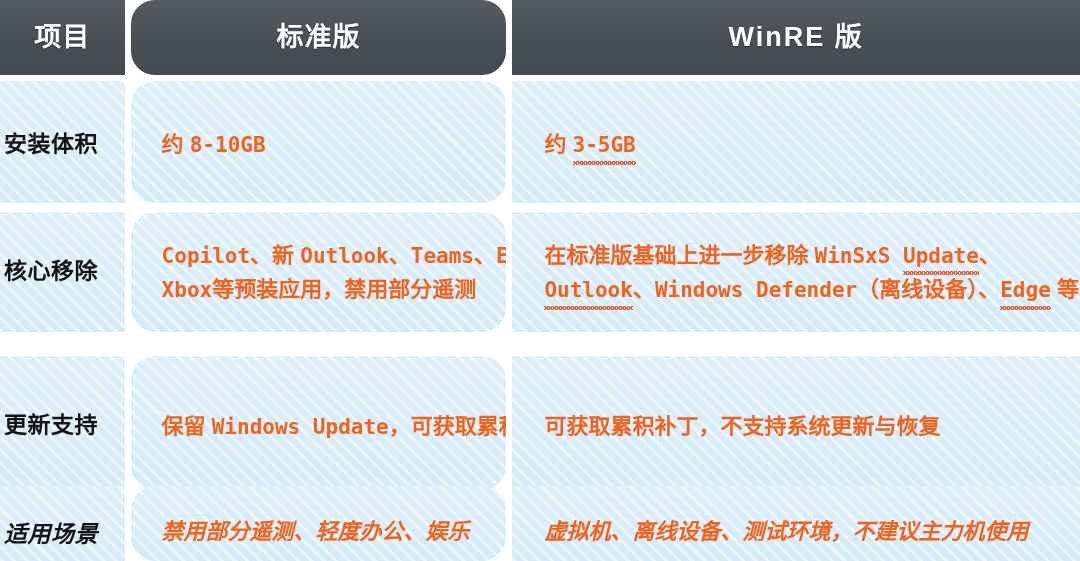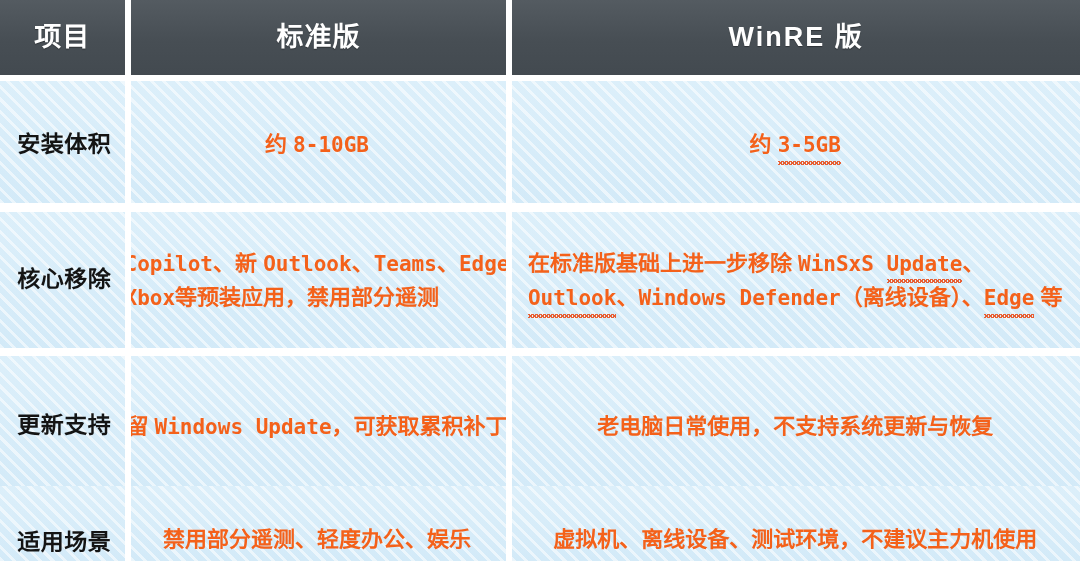--- a/index.html
+++ b/index.html
@@ -33,24 +33,23 @@
     box-sizing: border-box;
   }
 
   
   .cell {
     position: relative;
     box-sizing: border-box;
     display: flex;
     align-items: center;
     overflow: hidden;
-    justify-content: center;
   }
   .col-item   { width: 126px; }
-  .col-std    { width: 380px; }
+  .col-std    { width: 380px; border-radius: 24px; }
   .col-core   { width: 574px; }
 
   .gap-v { width: 6px; background: #ffffff; flex: 0 0 6px; }
 
   
   .header-row {
     top: 0;
     height: 75px;
   }
   .header-row .cell {
@@ -80,21 +79,21 @@
         rgba(255,255,255,0.55) 0px,
         rgba(255,255,255,0.55) 3px,
         rgba(255,255,255,0.0) 3px,
         rgba(255,255,255,0.0) 9px
       ),
       linear-gradient(180deg, #dcefFA 0%, #d3eaf8 100%);
     height: 100%;
   }
 
   .row-1 { top: 81px;  height: 122px; }
-  .row-2 { top: 212px; height: 136px; }
+  .row-2 { top: 212px; height: 120px; }
   .row-3 { top: 356px; height: 134px; }
   .row-4 { top: 486px; height: 75px;  }
 
   
   .label-text {
     color: #141414;
     font-size: 23px;
     font-weight: bold;
     letter-spacing: 0.5px;
     line-height: 1.2;
@@ -103,34 +102,35 @@
   }
 
   
   .value-text {
     color: #f4611a;
     font-size: 22px;
     font-weight: bold;
     line-height: 1.55;
     padding-left: 5px;
     padding-right: 8px;
+    margin-left: 26px;
   }
   .col-core .value-text { padding-left: 6px; }
 
   .value-text .seg { white-space: nowrap; }
 
   
   .row-1 .label-text,
   .row-1 .value-text { margin-top: 6px; }
   .row-3 .label-text { margin-top: 6px; }
   .row-3 .value-text { margin-top: 8px; }
   .row-2 .value-text { margin-top: 2px; }
   .row-4 .cell { align-items: flex-end; }
   .row-4 .label-text,
-  .row-4 .value-text { padding-bottom: 4px; }
+  .row-4 .value-text { padding-bottom: 12px; font-style: italic; }
 
   
   .squiggle {
     position: relative;
     display: inline-block;
   }
   .squiggle::after {
     content: "";
     position: absolute;
     left: 0;
@@ -219,21 +219,21 @@
     </div>
     <div class="gap-v"></div>
     <div class="cell col-std">
       <div class="value-text">
           <div class="seg"><span>保留 </span><span class="latin">Windows Update</span><span>，可获取累积补丁，</span></div>
         </div>
     </div>
     <div class="gap-v"></div>
     <div class="cell col-core">
       <div class="value-text">
-          <div class="seg"><span>老电脑日常使用，不支持系统更新与恢复</span></div>
+          <div class="seg"><span>可获取累积补丁，不支持系统更新与恢复</span></div>
         </div>
     </div>
   </div>
 
   <div class="table-row body-row row-4">
     <div class="cell col-item">
       <span class="label-text">适用场景</span>
     </div>
     <div class="gap-v"></div>
     <div class="cell col-std">

